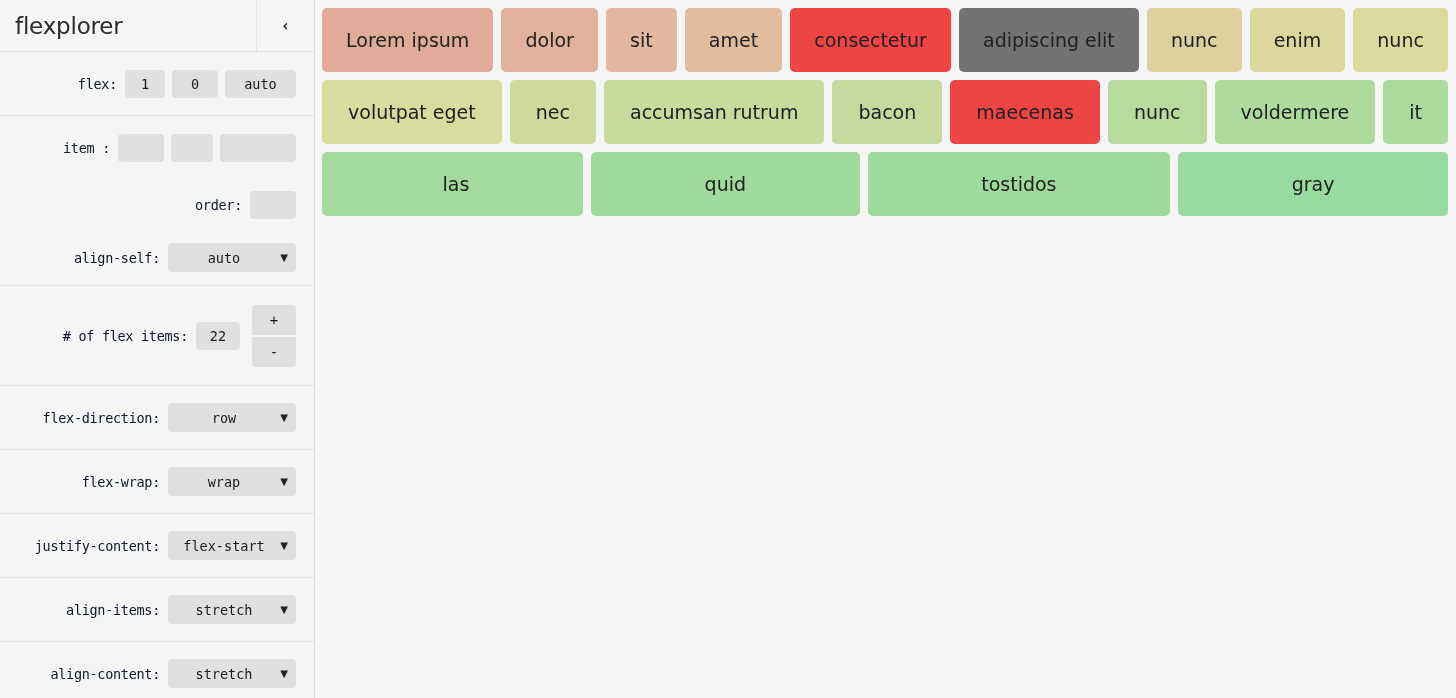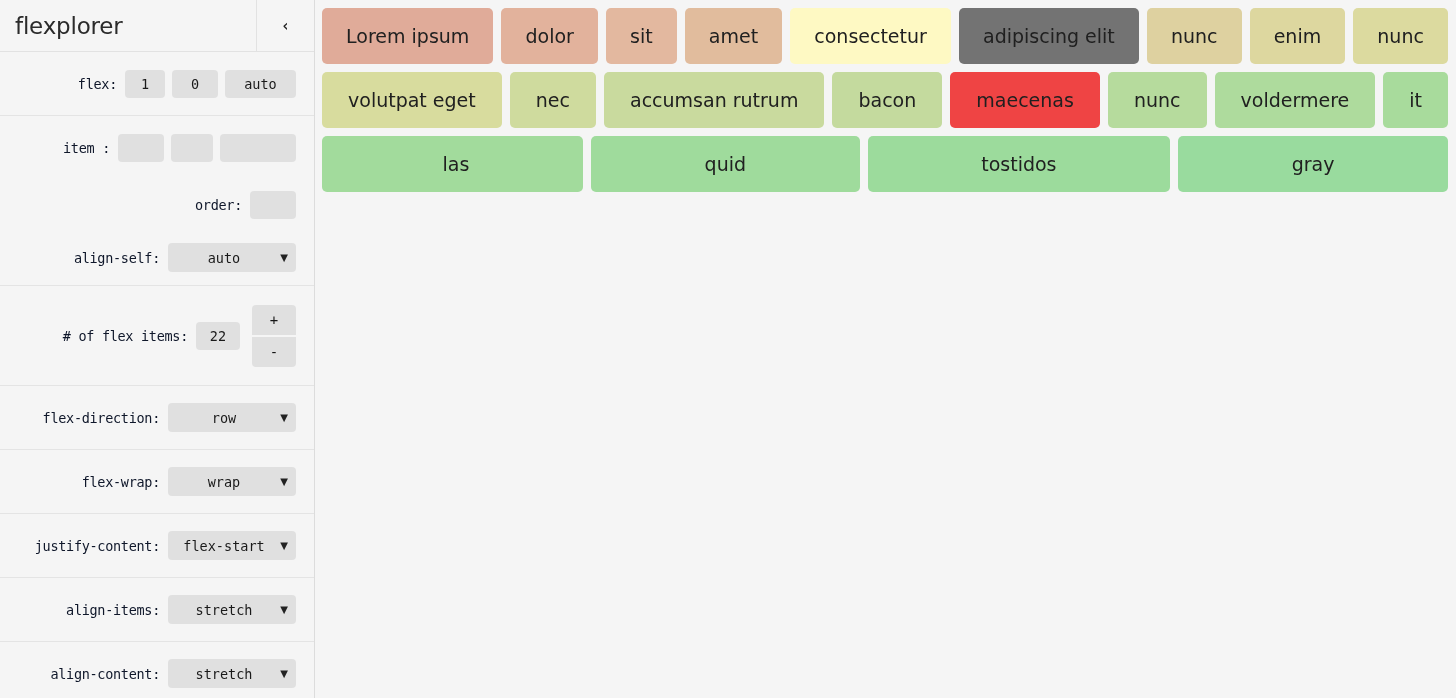--- a/index.html
+++ b/index.html
@@ -161,21 +161,21 @@
     flex-direction: row;
     flex-wrap: wrap;
     justify-content: flex-start;
     align-items: stretch;
     align-content: flex-start;
     overflow: hidden;
   }
 
   .flex-item {
     flex: 1 0 auto;
-    height: 56px;
+    height: 64px;
     margin: 0 8px 8px 0;
     border-radius: 5px;
     display: flex;
     align-items: center;
     justify-content: center;
     padding: 0 22px;
     font-family: "DejaVu Sans", sans-serif;
     font-size: 19px;
     color: #202020;
     white-space: nowrap;
@@ -292,21 +292,21 @@
       </div>
       <div class="flex-item" style="background: rgb(226, 178, 156);">
         <span>dolor</span>
       </div>
       <div class="flex-item" style="background: rgb(227, 184, 159);">
         <span>sit</span>
       </div>
       <div class="flex-item" style="background: rgb(225, 188, 157); justify-content: center;">
         <span>amet</span>
       </div>
-      <div class="flex-item" style="background: #fef9c3;">
+      <div class="flex-item" style="background: #ef4444;">
         <span>consectetur</span>
       </div>
       <div class="flex-item" style="background: #737373;">
         <span>adipiscing elit</span>
       </div>
       <div class="flex-item" style="background: rgb(222, 209, 160);">
         <span>nunc</span>
       </div>
       <div class="flex-item" style="background: rgb(221, 215, 159);">
         <span>enim</span>

